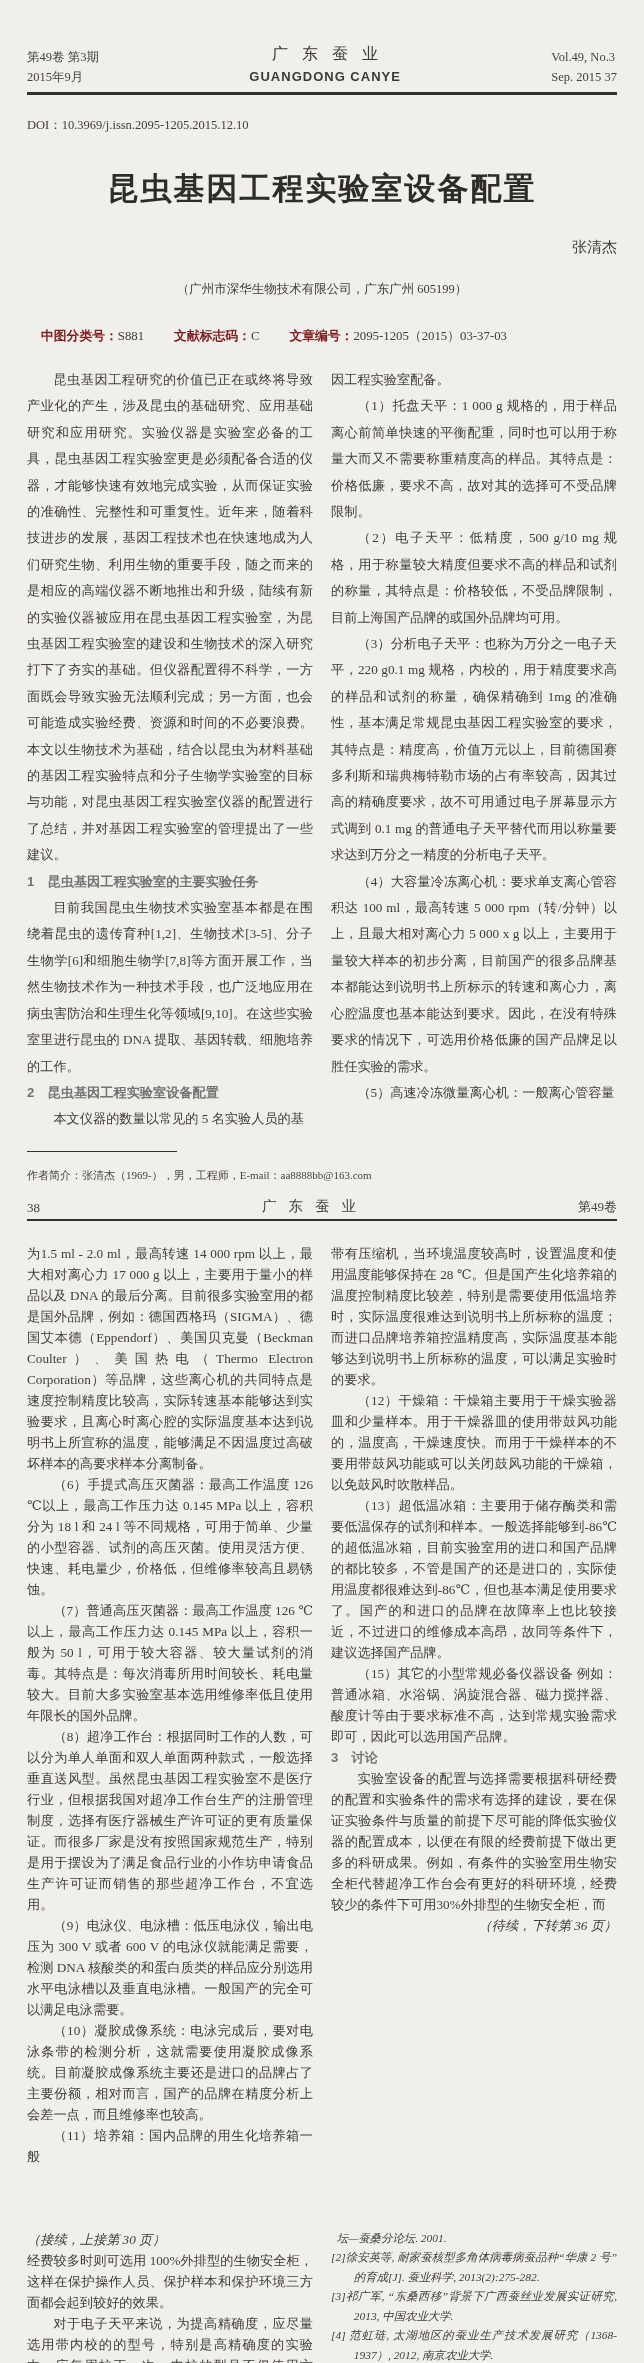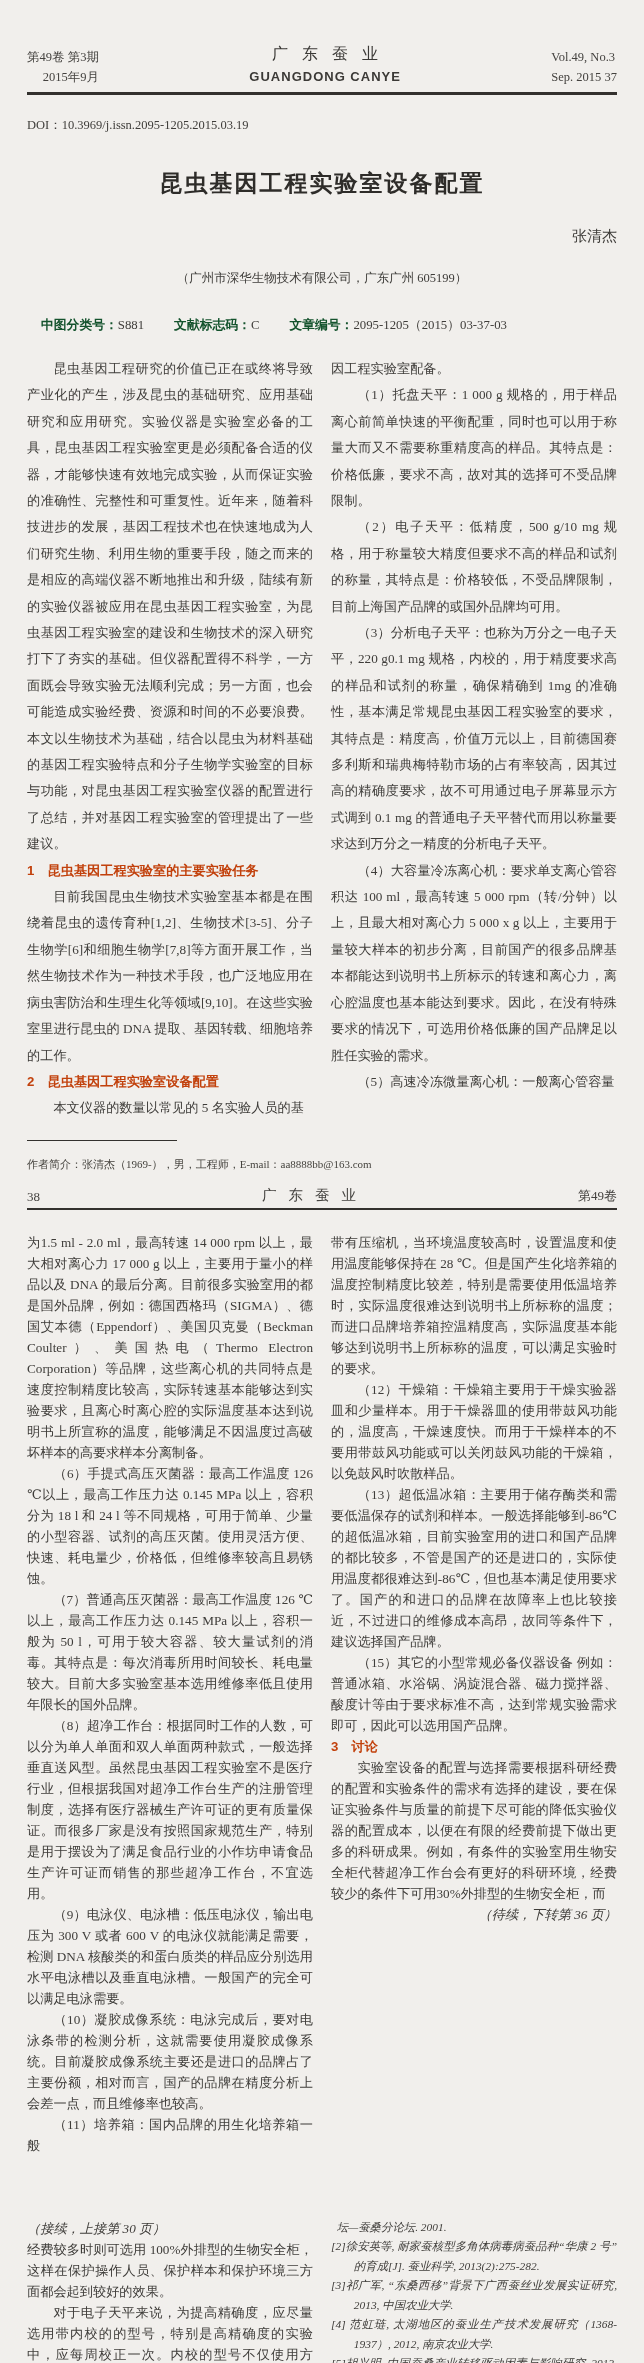--- a/index.html
+++ b/index.html
@@ -11,49 +11,49 @@
     -webkit-font-smoothing:antialiased;
   }
   .sheet{box-sizing:border-box;padding:0 27px;}
   .sheet1{min-height:1008px;padding-top:42px;}
   .sheet2{min-height:920px;padding-top:14px;}
   .sheet3{min-height:435px;padding-top:40px;}
 
   
   .jheader{display:flex;justify-content:space-between;align-items:flex-end;
     font-size:12.5px;line-height:1.55;color:#44423f;}
-  .jh-left{text-align:right;}
+  .jh-left{text-align:left;}
   .jh-center{text-align:center;}
   .jh-right{text-align:left;}
   .jtitle-cn{font-size:16px;letter-spacing:14px;padding-left:14px;color:#3b3936;}
   .jtitle-en{font-family:"Liberation Sans",sans-serif;font-weight:bold;
     font-size:13px;letter-spacing:1px;color:#3b3936;}
   .rule{border-bottom:3px solid #33312e;margin-top:5px;}
   .rule-thin{border-bottom:2px solid #33312e;margin-top:3px;}
 
   .doi{margin-top:22px;font-size:12.5px;}
 
   .title{margin-top:34px;text-align:center;
     font-family:Liberation Serif, serif;font-weight:bold;
-    font-size:23px;letter-spacing:2px;color:#2e2c29;}
+    font-size:31px;letter-spacing:2px;color:#2e2c29;}
   .author{margin-top:28px;text-align:right;font-size:15px;}
   .affil{margin-top:24px;text-align:center;font-size:12.5px;}
 
   .meta{margin-top:30px;display:flex;gap:30px;font-size:12.8px;padding-left:14px;flex-wrap:wrap;}
-  .meta .lbl{font-family:"Liberation Sans",sans-serif;font-weight:bold;color:#14532d;}
+  .meta .lbl{font-family:"Liberation Sans",sans-serif;font-weight:bold;color:#7f1d1d;}
 
   
   .columns{display:flex;gap:18px;margin-top:22px;}
   .col{width:50%;font-size:13.2px;text-align:justify;}
   .lh-wide .col{line-height:26.4px;}
   .lh-tight .col{line-height:21px;}
   .col > div{margin:0;}
   .ind{text-indent:2em;}
   .noind{text-indent:0;}
-  .sec{font-family:"Liberation Sans",sans-serif;font-weight:bold;color:#c2410c;text-indent:0;}
+  .sec{font-family:"Liberation Sans",sans-serif;font-weight:bold;color:#737373;text-indent:0;}
   .alright{text-align:right;text-indent:0;}
   .cont{font-style:italic;}
   .ref{font-size:11.4px;line-height:19.5px;font-style:italic;
     padding-left:2em;text-indent:-2em;text-align:justify;}
   .refcont{text-indent:0;padding-left:0.5em;}
 
   
   .fnrule{width:150px;border-top:1.5px solid #33312e;margin-top:18px;}
   .footnote{margin-top:16px;font-size:11px;color:#46443f;}
 
@@ -75,21 +75,21 @@
       <div class="jtitle-cn">广东蚕业</div>
       <div class="jtitle-en">GUANGDONG CANYE</div>
     </div>
     <div class="jh-right">
       <div>Vol.49, No.3</div>
       <div>Sep.  2015  37</div>
     </div>
   </header>
   <div class="rule"></div>
 
-  <div class="doi">DOI：10.3969/j.issn.2095-1205.2015.03.19</div>
+  <div class="doi">DOI：10.3969/j.issn.2095-1205.2015.12.10</div>
 
   <h1 class="title">昆虫基因工程实验室设备配置</h1>
   <div class="author">张清杰</div>
   <div class="affil">（广州市深华生物技术有限公司，广东广州 605199）</div>
 
   <div class="meta">
 
       <span><span class="lbl">中图分类号：</span><span>S881</span></span>
 
       <span><span class="lbl">文献标志码：</span><span>C</span></span>

